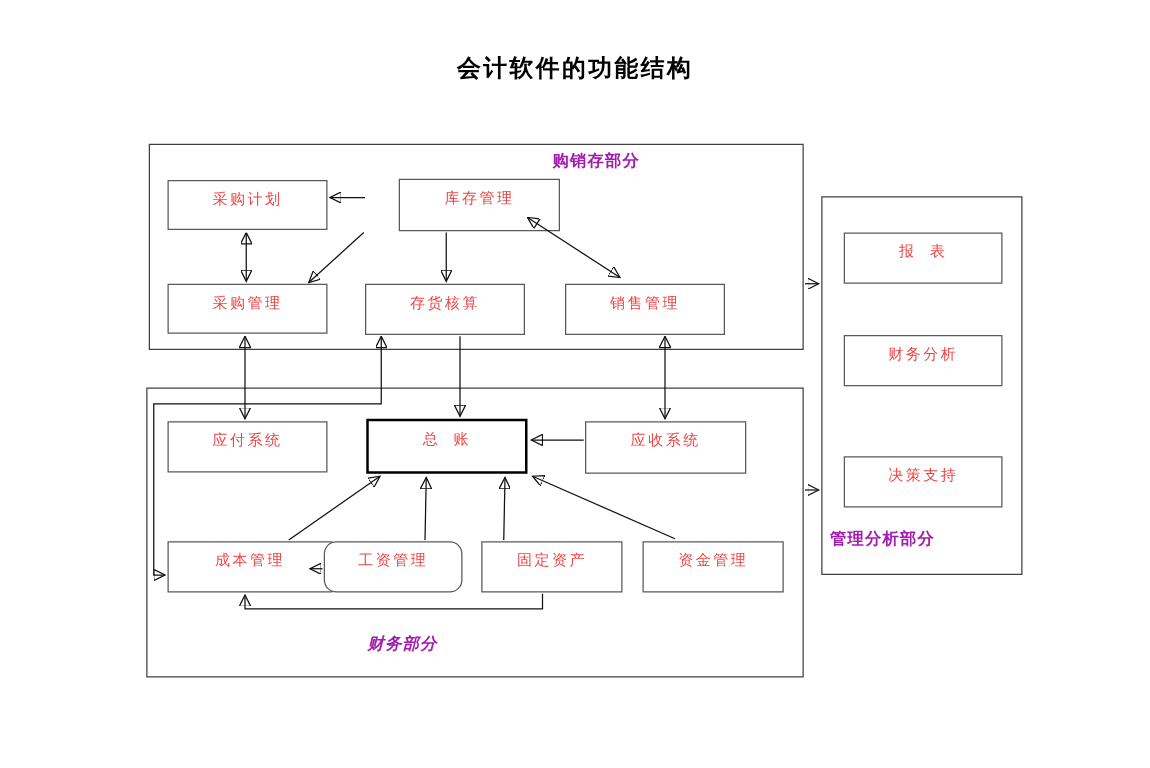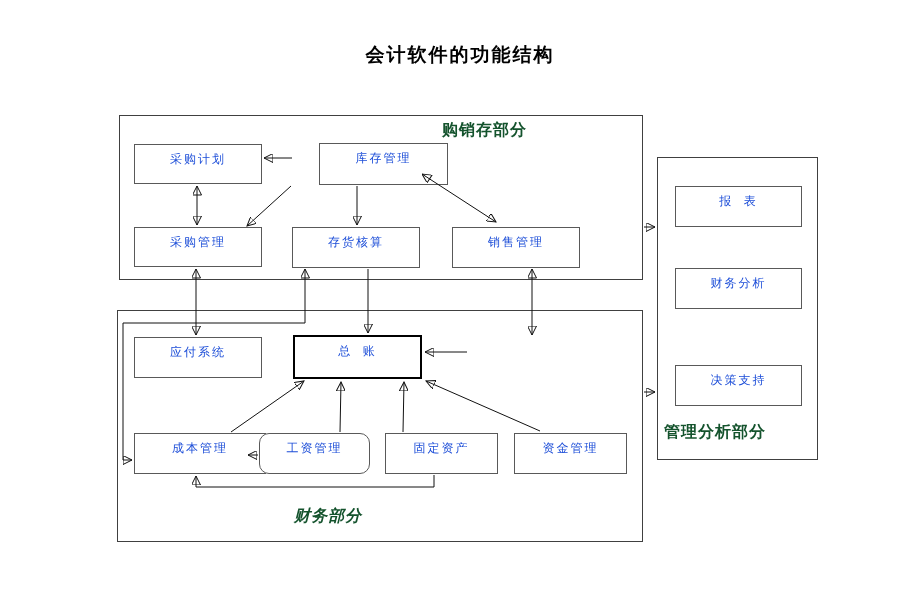--- a/index.html
+++ b/index.html
@@ -28,36 +28,36 @@
     color: #000000;
   }
   .section {
     position: absolute;
     border: 1px solid #404040;
     background: transparent;
     box-sizing: border-box;
   }
   .seclabel {
     position: absolute;
-    font-size: 16px;
+    font-size: 13px;
     font-weight: bold;
     letter-spacing: 1px;
-    color: #14532d;
+    color: #a21caf;
     white-space: nowrap;
   }
   .node {
     position: absolute;
     border: 1px solid #595959;
     background: #ffffff;
     box-sizing: border-box;
     text-align: center;
     padding-top: 6px;
     font-size: 12px;
     letter-spacing: 2px;
-    color: #1d4ed8;
+    color: #ef4444;
     white-space: pre;
   }
   .node.thick {
     border: 2px solid #000000;
   }
   svg.edges {
     position: absolute;
     left: 0;
     top: 0;
     width: 920px;
@@ -90,20 +90,21 @@
   </div>
 
   <div class="node" style="left:134px; top:144px; width:128px; height:40px;">采购计划</div>
   <div class="node" style="left:292px; top:143px; width:129px; height:42px;margin-left:27px;">库存管理</div>
   <div class="node" style="left:134px; top:227px; width:128px; height:40px;">采购管理</div>
   <div class="node" style="left:292px; top:227px; width:128px; height:41px;">存货核算</div>
   <div class="node" style="left:452px; top:227px; width:128px; height:41px;">销售管理</div>
 
   <div class="node" style="left:134px; top:337px; width:128px; height:41px;">应付系统</div>
   <div class="node thick" style="left:293px; top:335px; width:129px; height:44px;text-align:center;">总  账</div>
+  <div class="node" style="left:468px; top:337px; width:129px; height:42px;">应收系统</div>
   <div class="node" style="left:134px; top:433px; width:132px; height:41px;">成本管理</div>
   <div class="node" style="left:259px; top:433px; width:111px; height:41px;border-radius:10px;">工资管理</div>
   <div class="node" style="left:385px; top:433px; width:113px; height:41px;">固定资产</div>
   <div class="node" style="left:514px; top:433px; width:113px; height:41px;">资金管理</div>
 
   <div class="node" style="left:675px; top:186px; width:127px; height:41px;">报  表</div>
   <div class="node" style="left:675px; top:268px; width:127px; height:41px;">财务分析</div>
   <div class="node" style="left:675px; top:365px; width:127px; height:41px;">决策支持</div>
 
   <svg class="edges" viewBox="0 0 920 614">

